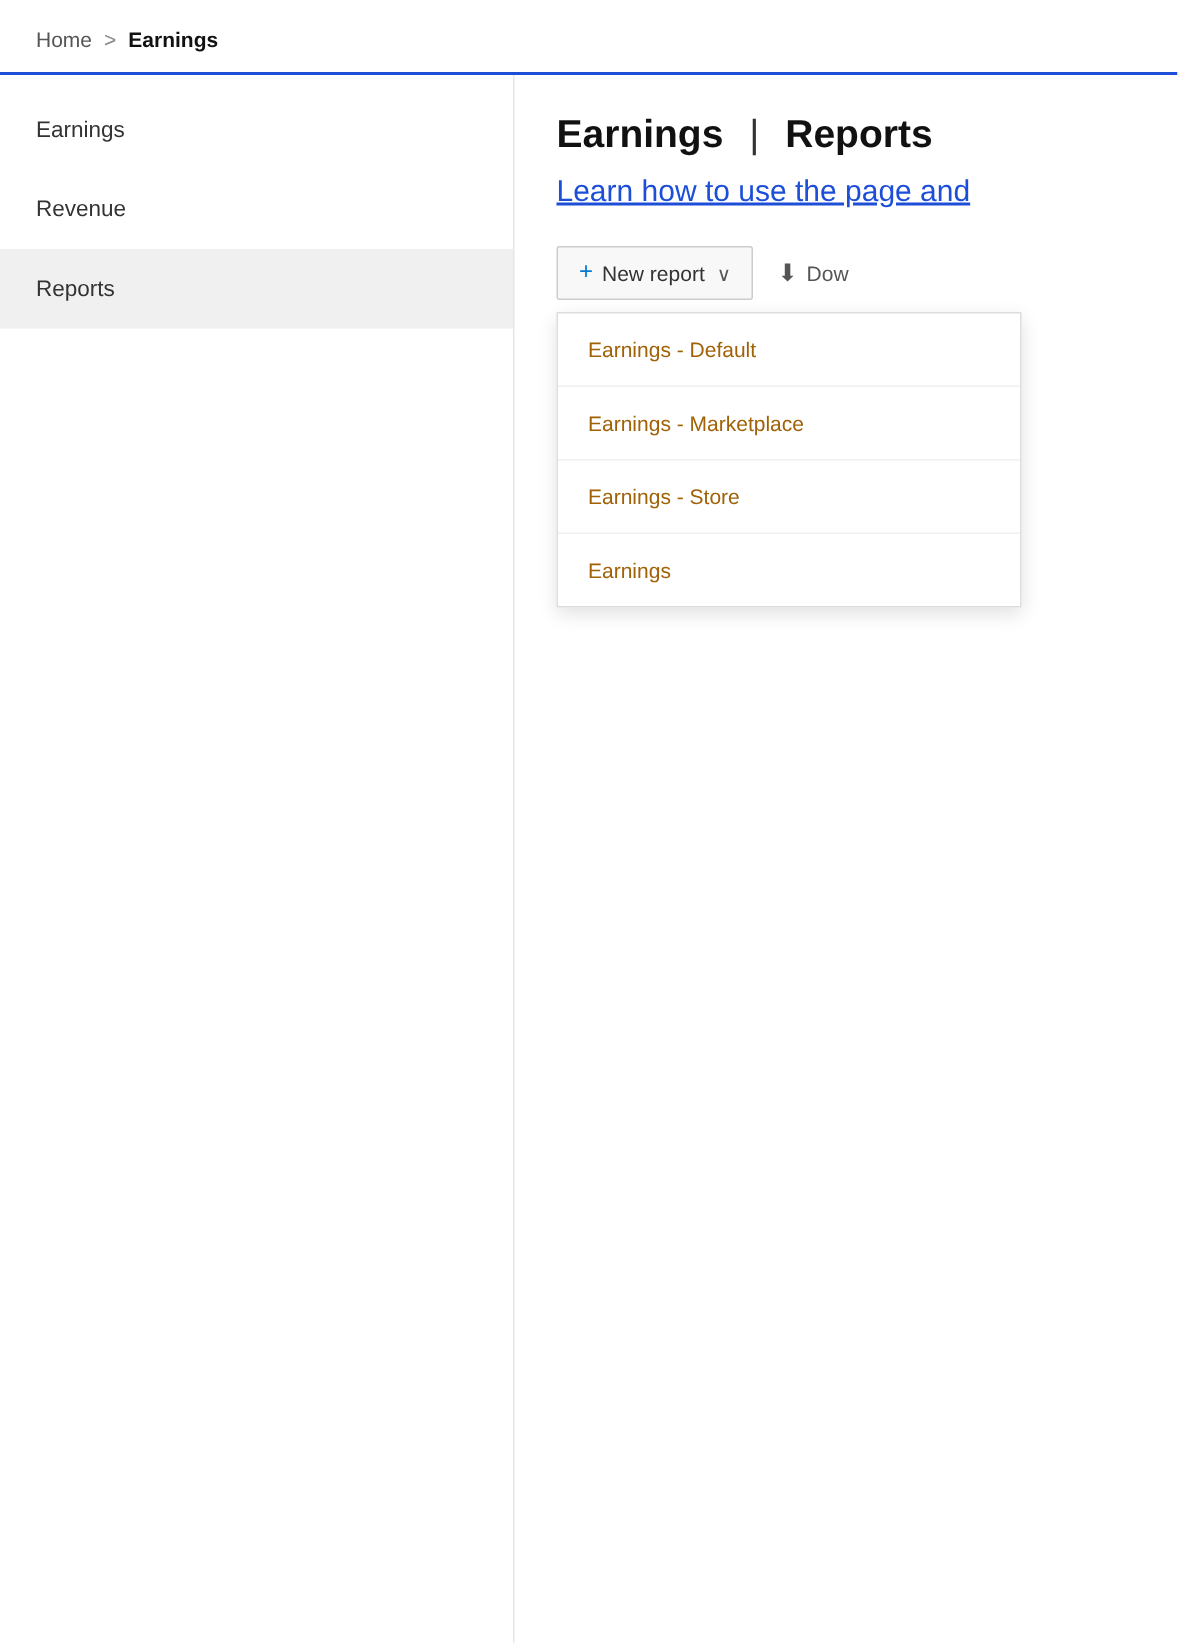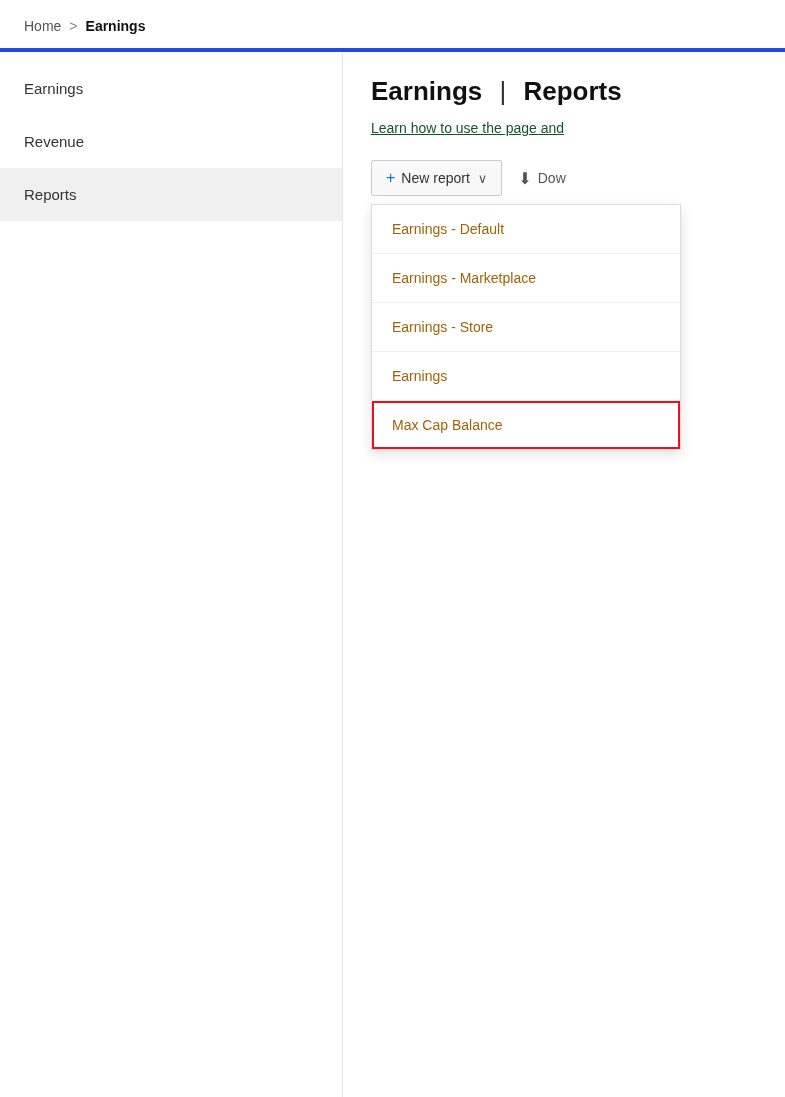--- a/index.html
+++ b/index.html
@@ -17,21 +17,21 @@
       font-size: 15px;
     }
 
     
     .breadcrumb {
       display: flex;
       align-items: center;
       padding: 18px 24px 14px 24px;
       font-size: 14px;
       color: #555;
-      border-bottom: 4px solid #1d4ed8;
+      border-bottom: 2px solid #1d4ed8;
     }
 
     .breadcrumb-home {
       color: #555;
       font-size: 14px;
     }
 
     .breadcrumb-separator {
       margin: 0 8px;
       color: #888;
@@ -91,23 +91,23 @@
     }
 
     .page-description {
       font-size: 14px;
       color: #444;
       margin-bottom: 6px;
       line-height: 1.5;
     }
 
     .page-link {
-      color: #14532d;
+      color: #1d4ed8;
       text-decoration: underline;
-      font-size: 14px;
+      font-size: 20px;
       cursor: pointer;
       display: inline-block;
       margin-bottom: 24px;
     }
 
     
     .toolbar {
       display: flex;
       align-items: center;
       gap: 16px;
@@ -228,17 +228,16 @@
         <span class="download-label">Dow</span>
       </button>
     </div>
 
     
     <div class="dropdown-menu">
       <div class="dropdown-item">Earnings - Default</div>
       <div class="dropdown-item">Earnings - Marketplace</div>
       <div class="dropdown-item">Earnings - Store</div>
       <div class="dropdown-item">Earnings</div>
-      <div class="dropdown-item highlighted">Max Cap Balance</div>
     </div>
 
   </main>
 </div>
 
 </body></html>

